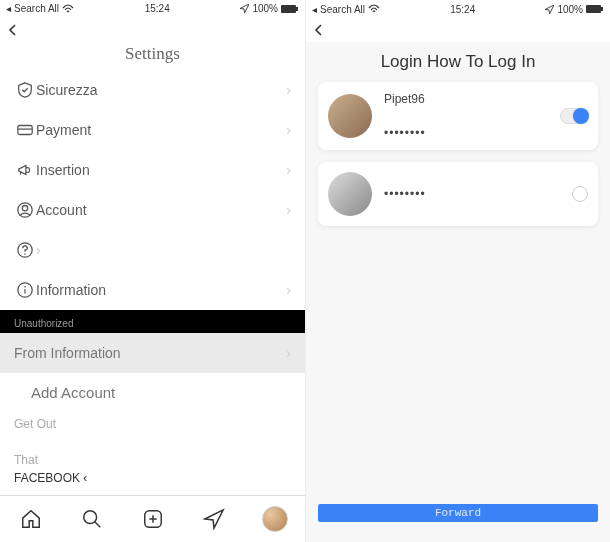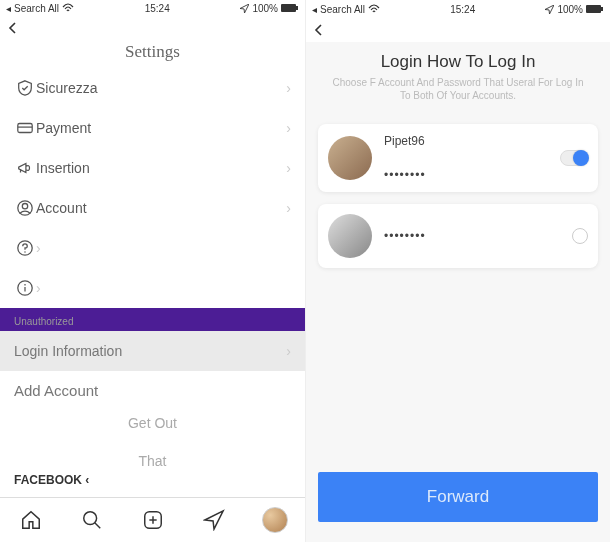--- a/index.html
+++ b/index.html
@@ -52,29 +52,29 @@
       color: #5a5a5a;
       font-size: 14px;
     }
     .row .icon { width: 22px; display: flex; justify-content: center; }
     .row .label { flex: 1; }
     .row .chev { color: #ccc; }
     .section-label {
       font-size: 10px;
       color: #999;
       padding: 8px 14px 4px;
-      background: #4c1d95;
+      background: #000000;
     }
     .login-row {
       background: #eaeaea;
       color: #777;
     }
     .add-row { font-size: 15px; color: #777; }
-    .footer-label { font-size: 14px; padding: 4px 14px; color: #aaa; text-align: center; }
-    .facebook-row { font-size: 12px; font-weight: 700; padding: 0 14px 10px; color: #333; }
+    .footer-label { font-size: 12px; padding: 4px 14px; color: #aaa; }
+    .facebook-row { font-size: 12px; font-weight: 400; padding: 0 14px 10px; color: #333; }
     .tab-bar {
       margin-top: auto;
       height: 48px;
       border-top: 1px solid #ddd;
       display: flex;
       align-items: center;
       justify-content: space-around;
       background: #fff;
     }
     .tab-bar .tab { display:flex; align-items:center; justify-content:center; width:28px; height:28px; }
@@ -121,26 +121,27 @@
     .toggle.on::after {
       content:""; position:absolute; right:-2px; top:-1px; width:16px; height:16px;
       border-radius:50%; background:#3b82f6; box-shadow:0 0 2px rgba(0,0,0,0.2);
     }
     .radio {
       width: 16px; height: 16px; border-radius: 50%; border: 1.5px solid #ccc; background:#fff;
     }
     .right-body { flex:1; background:#f7f7f7; display:flex; flex-direction:column; }
     .forward-btn {
       margin: auto 12px 20px;
-      height: 50px;
+      height: 18px;
       background: #3b82f6;
       color: #dce9fb;
       display:flex; align-items:center; justify-content:center;
       border-radius: 2px;
-      font-size: 17px;
+      font-size: 11px;
+      font-family: Liberation Mono, monospace;
     }
   </style>
 </head>
 <body>
 
 <div class="screen">
   <div class="status-bar">
     <div class="status-left">
       <span>◂</span>
       <span>Search All</span>
@@ -234,32 +235,33 @@
     </div>
 
     <div class="row">
       <span class="icon">
         <svg width="18" height="18" viewBox="0 0 20 20">
             <circle cx="10" cy="10" r="8" fill="none" stroke="#555" stroke-width="1.4"></circle>
             <circle cx="10" cy="6.5" r="0.9" fill="#555"></circle>
             <line x1="10" y1="9" x2="10" y2="14" stroke="#555" stroke-width="1.4"></line>
           </svg>
       </span>
+      <span class="label">Information</span>
       <span class="chev">›</span>
     </div>
 
     <div class="section-label">Unauthorized</div>
 
     <div class="row login-row">
-      <span class="label" style="margin-left:0">Login Information</span>
+      <span class="label" style="margin-left:0">From Information</span>
       <span class="chev">›</span>
     </div>
 
     <div class="row add-row">
-      <span class="label" style="margin-left:0">Add Account</span>
+      <span class="label" style="margin-left:17px">Add Account</span>
     </div>
 
     <div class="footer-label">Get Out</div>
 
     <div style="height:14px"></div>
     <div class="footer-label">That</div>
     <div class="facebook-row">
       <span>FACEBOOK</span><span> ‹</span>
     </div>
   </div>
@@ -325,21 +327,20 @@
   <div class="back-bar">
     <span class="back-icon">
       <svg width="14" height="14" viewBox="0 0 14 14">
           <path d="M9 2 L4 7 L9 12" stroke="#333" stroke-width="1.6" fill="none"></path>
         </svg>
     </span>
   </div>
 
   <div class="right-body">
     <div class="choose-title">Login How To Log In</div>
-    <div class="choose-sub">Choose F Account And Password That Useral For Log In To Both Of Your Accounts.</div>
 
     <div class="account-card">
       <div class="account-avatar avatar1"></div>
       <div class="account-info">
         <span class="account-name">Pipet96</span>
         <span class="account-pass">••••••••</span>
       </div>
       <div class="toggle on"></div>
     </div>
 

